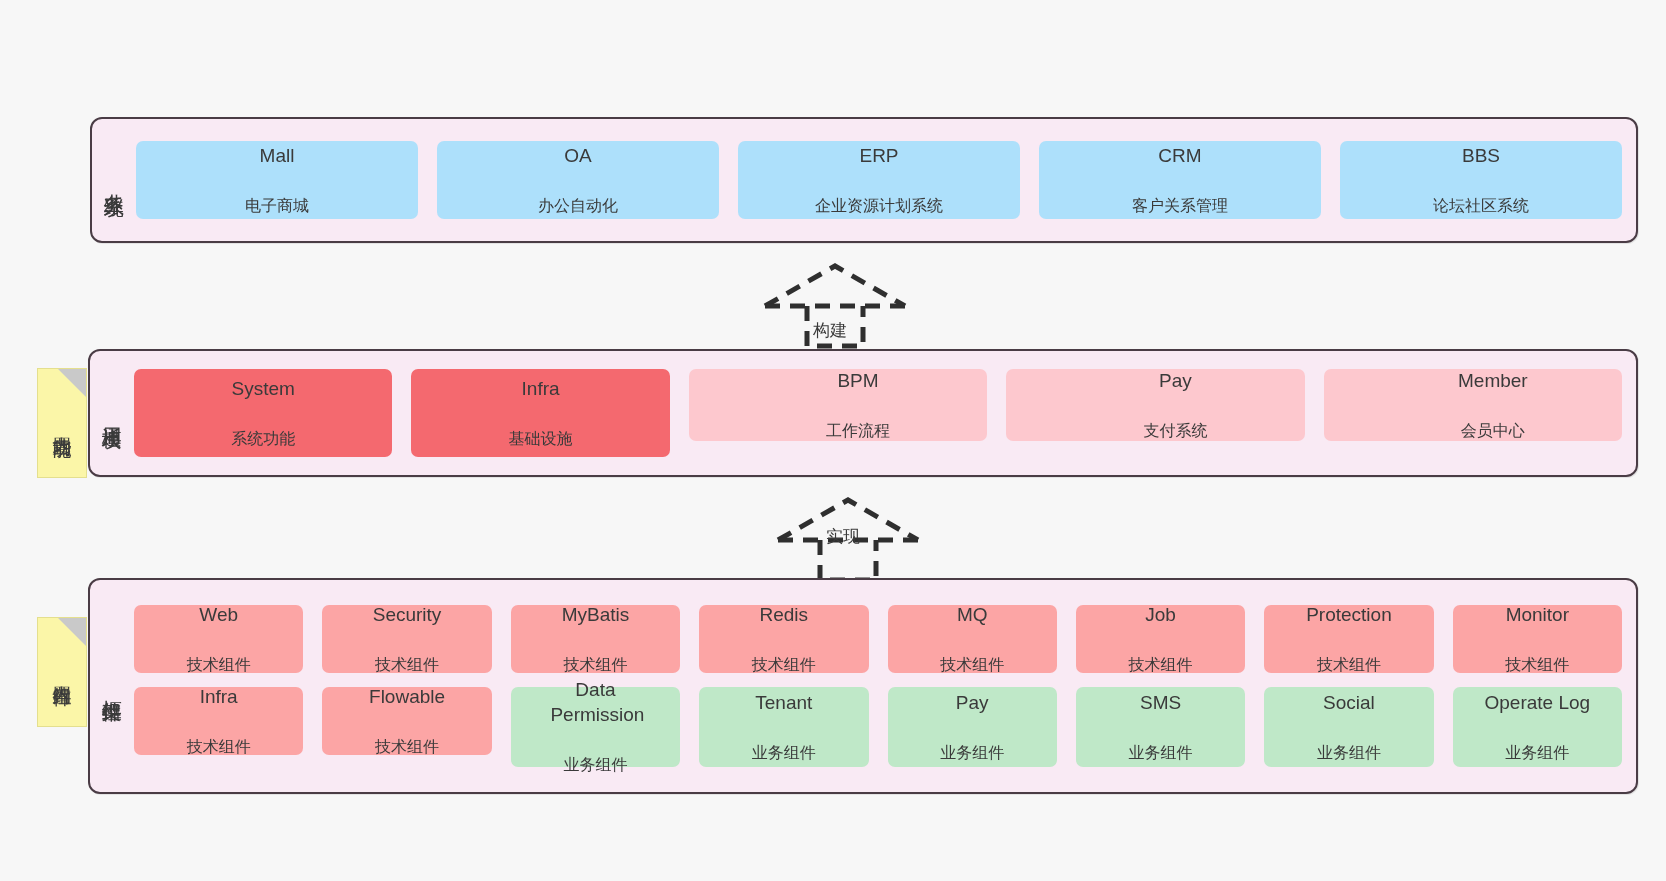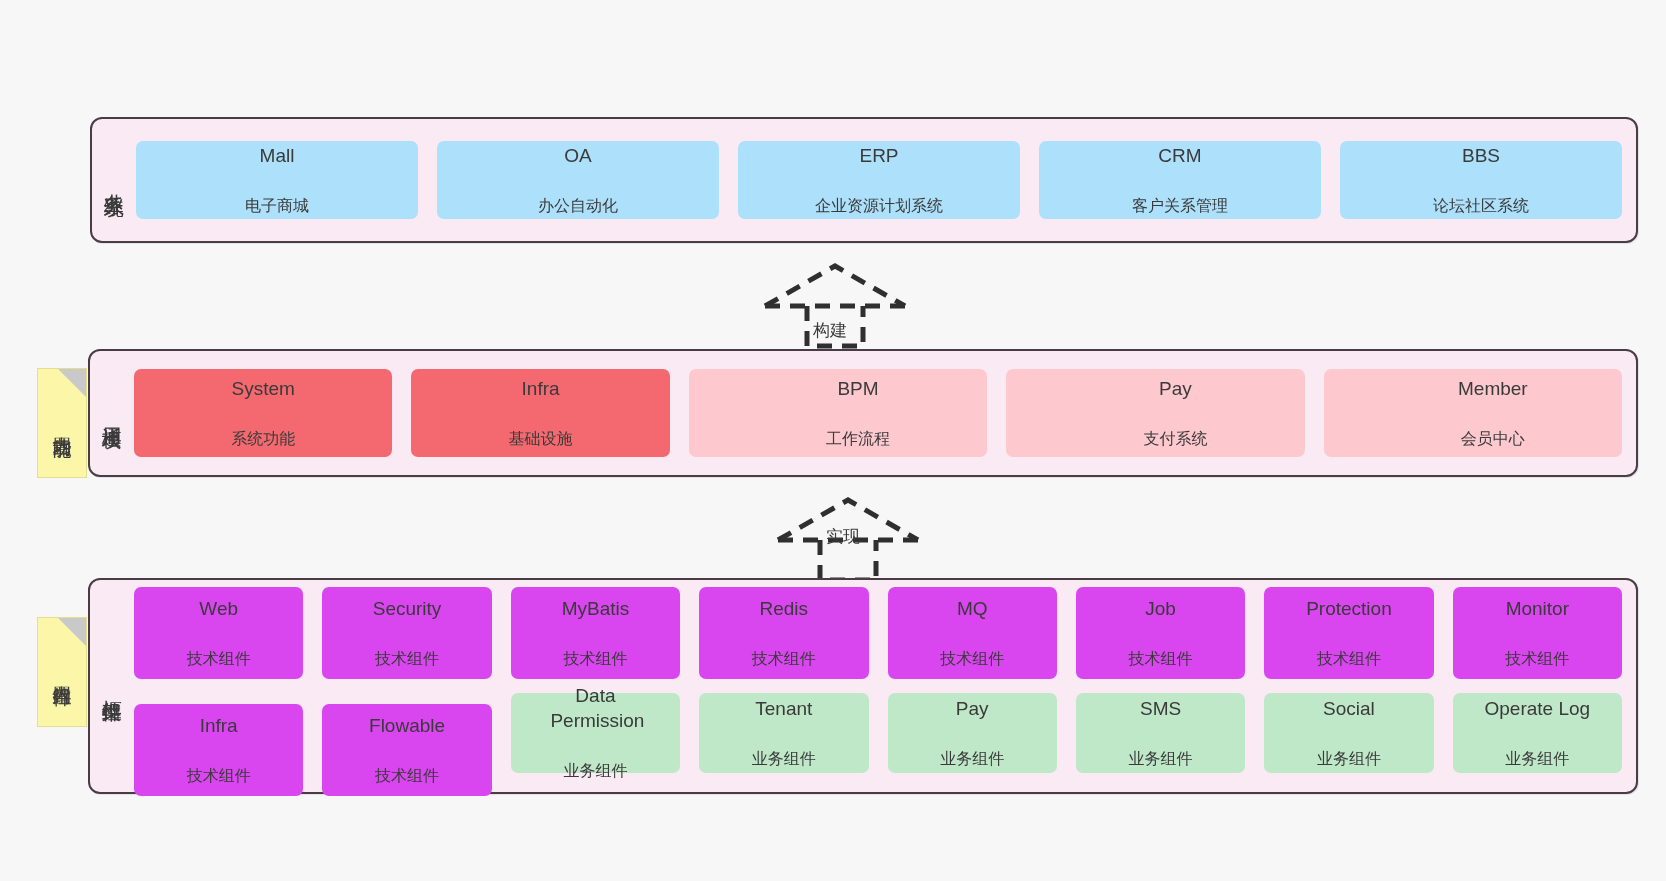--- a/index.html
+++ b/index.html
@@ -76,22 +76,22 @@
     line-height: 1.28;
     color: #3a3a3a;
     user-select: none;
     gap: 28px;
   }
   .card .en { font-size: 19px; }
   .card .cn { font-size: 16px; }
 
   .card.blue        { background: #ade0fb; height: 78px; }
   .card.red         { background: #f4696f; height: 88px; }
-  .card.pink        { background: #fdc8ce; height: 88px; padding-left: 40px; }
-  .card.green       { background: #d946ef; height: 92px; margin-top: 11px; }
+  .card.pink        { background: #fdc8ce; height: 72px; padding-left: 40px; }
+  .card.green       { background: #fca5a5; height: 68px; }
   .card.lightgreen  { background: #bfe8c8; height: 80px; }
 
   
   .note {
     position: absolute;
     box-sizing: border-box;
     background: #fbf6a8;
     border: 1px solid #e4df8e;
     display: flex;
     align-items: center;

